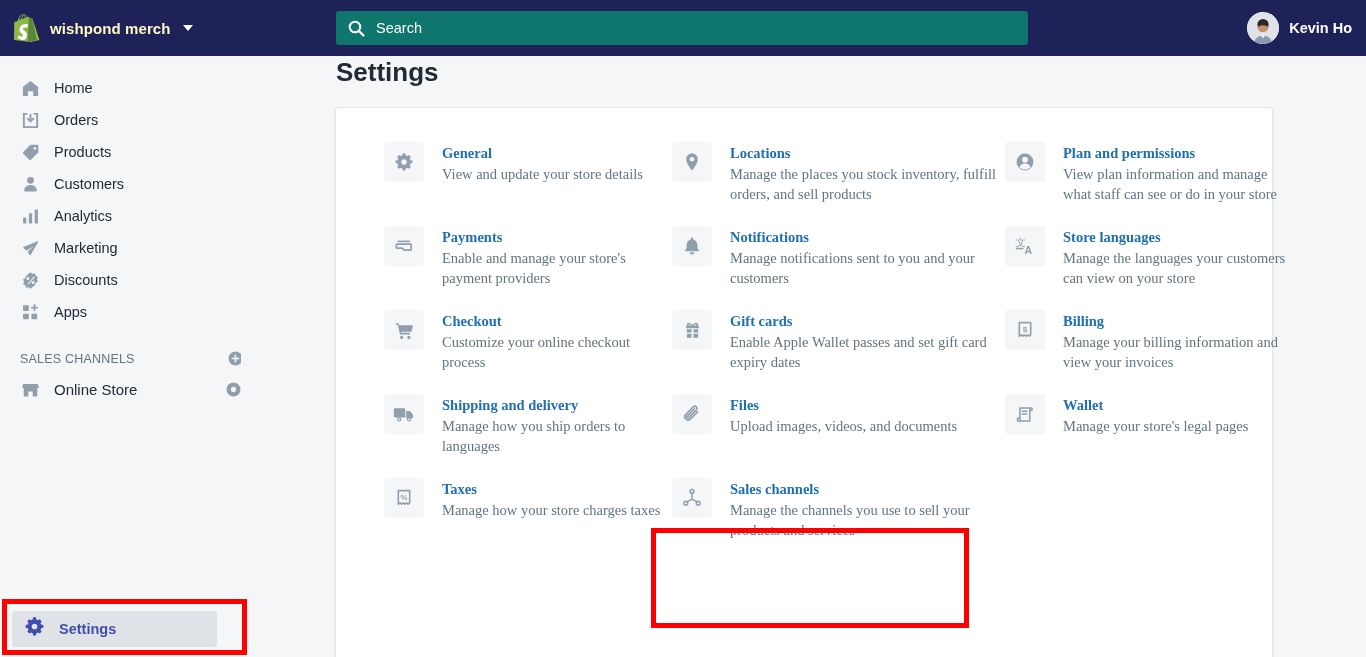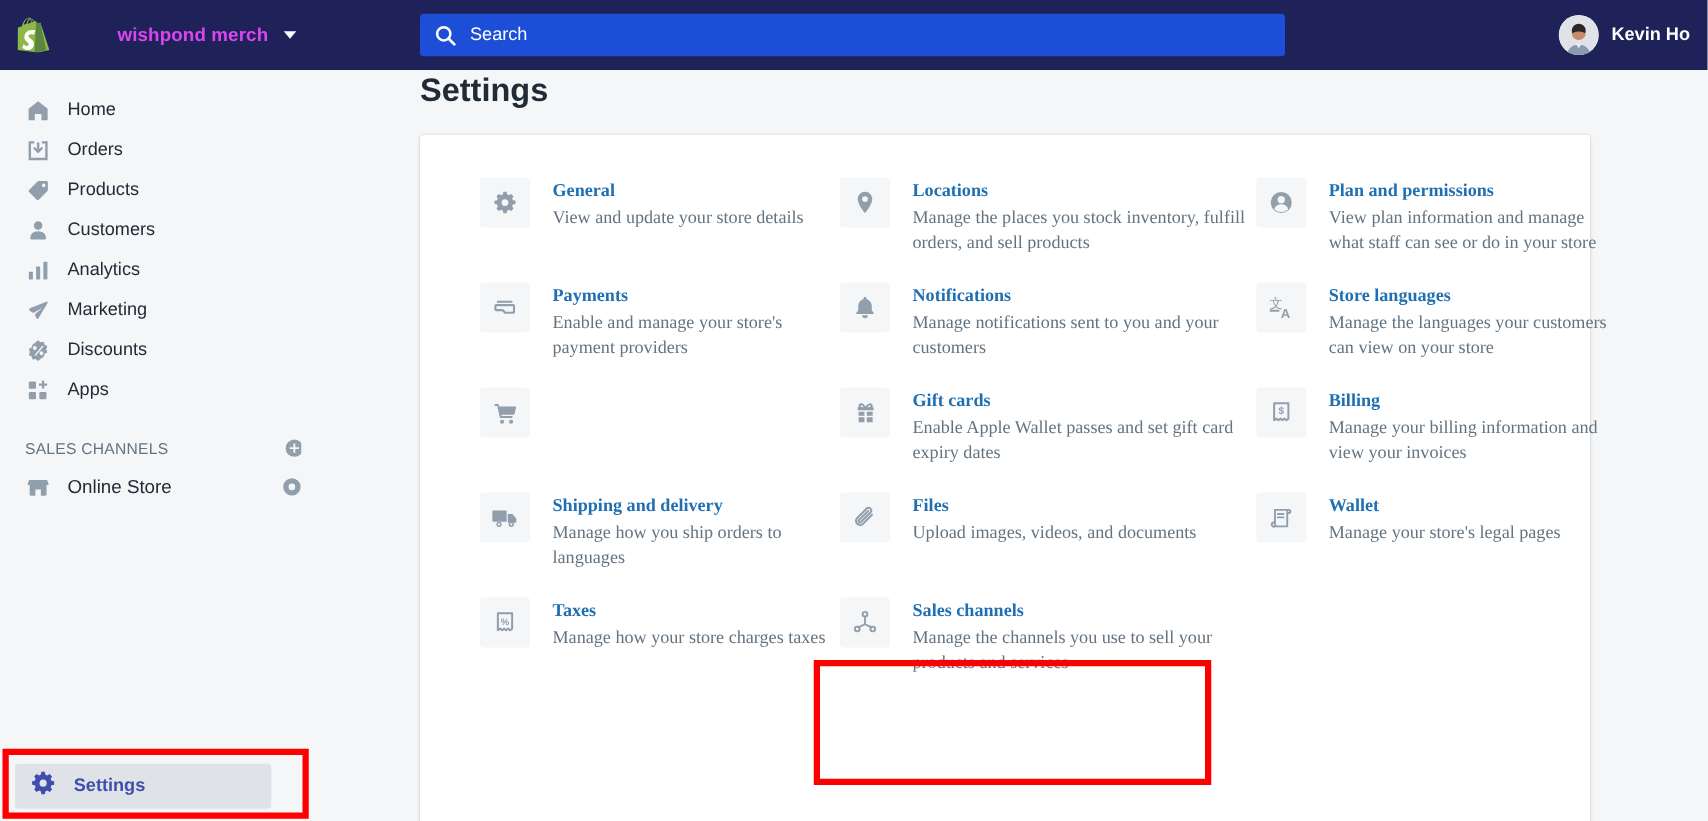--- a/index.html
+++ b/index.html
@@ -13,32 +13,32 @@
   
   .topbar {
     position: absolute; top: 0; left: 0;
     width: 1366px; height: 56px;
     background: #1f2259;
     display: flex; align-items: center;
   }
   .brand { display: flex; align-items: center; padding-left: 14px; gap: 10px; }
   .shopify-logo { width: 26px; height: 28px; display: block; }
   .brand-name {
-    color: #d946ef; font-size: 15px; font-weight: bold; letter-spacing: .1px; margin-left: 44px;
+    color: #fef9c3; font-size: 15px; font-weight: bold; letter-spacing: .1px;
   }
   .brand-caret {
     width: 0; height: 0; margin-left: 2px;
     border-left: 5.5px solid transparent;
     border-right: 5.5px solid transparent;
     border-top: 6px solid #ffffff;
   }
   .search-wrap {
     position: absolute; left: 336px; top: 11px;
     width: 692px; height: 34px;
-    background: #1d4ed8;
+    background: #0f766e;
     border-radius: 3px;
     display: flex; align-items: center;
     padding-left: 12px; gap: 11px;
   }
   .search-icon svg { display: block; }
   .search-input {
     flex: 1; height: 32px;
     background: transparent; border: none; outline: none;
     color: #ffffff; font-size: 14.5px;
     font-family: "Liberation Sans", sans-serif;
@@ -406,20 +406,24 @@
       </div>
 
       <div class="cell">
         <span class="cell-icon">
           <svg width="21" height="21" viewBox="0 0 22 22" fill="#919eab">
             <path d="M1.8 3.3h2.6c.4 0 .7.3.8.6l.3 1.5h13.4c.5 0 .9.5.8 1l-1.2 5.2c-.1.4-.5.7-.9.7H7.4l.2 1.1h9.1v1.7H6.9c-.4 0-.8-.3-.8-.7L4 5.1H1.8z"></path>
             <circle cx="8" cy="18.3" r="1.7"></circle>
             <circle cx="15.6" cy="18.3" r="1.7"></circle>
           </svg>
         </span>
+        <div class="cell-body">
+          <div class="cell-title">Checkout</div>
+          <div class="cell-desc">Customize your online checkout process</div>
+        </div>
       </div>
 
       <div class="cell">
         <span class="cell-icon">
           <svg width="21" height="21" viewBox="0 0 22 22" fill="#919eab">
             <path d="M7.3 2.8c1.4 0 2.6 1.3 3.7 2.7 1.1-1.4 2.3-2.7 3.7-2.7 1.3 0 2.2 1 2.2 2.1 0 .4-.1.8-.3 1.1h1.1v2.6H4.3V6h1.1c-.2-.3-.3-.7-.3-1.1 0-1.1.9-2.1 2.2-2.1zm0 1.7c-.3 0-.5.2-.5.5s.3.9 1.7 1h.9c-.9-1.1-1.6-1.5-2.1-1.5zm7.4 0c-.5 0-1.2.4-2.1 1.5h.9c1.4-.1 1.7-.7 1.7-1s-.2-.5-.5-.5z"></path>
             <path d="M5.1 9.8h4.9v3.3H5.1zm6.9 0h4.9v3.3H12zM5.1 14.5h4.9v4.2H5.1zm6.9 0h4.9v4.2H12z"></path>
           </svg>
         </span>
         <div class="cell-body">

